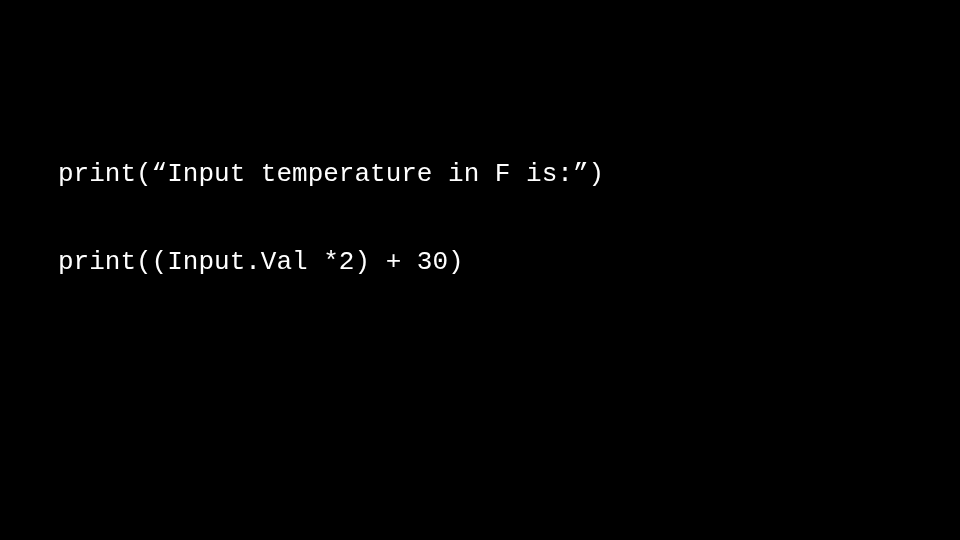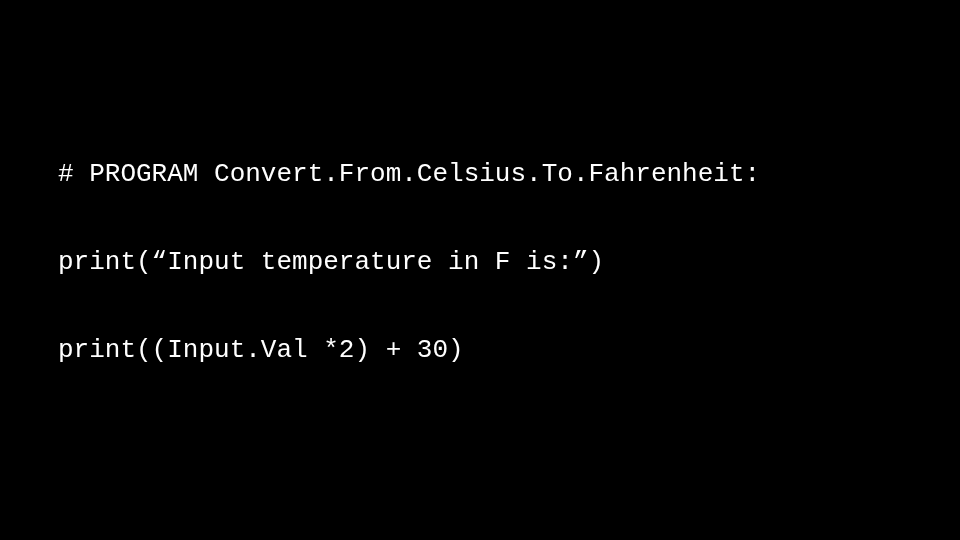--- a/index.html
+++ b/index.html
@@ -20,17 +20,16 @@
     letter-spacing: 0px;
   }
   .code-line {
     display: block;
   }
 </style>
 </head>
 <body>
 
 <div class="code-block">
-<span class="code-line"># PROGRAM Convert.From.Celsius.To.Fahrenheit:</span>
 <span class="code-line">print(“Input temperature in F is:”)</span>
 <span class="code-line">print((Input.Val *2) + 30)</span>
 
 </div>
 
 </body></html>

